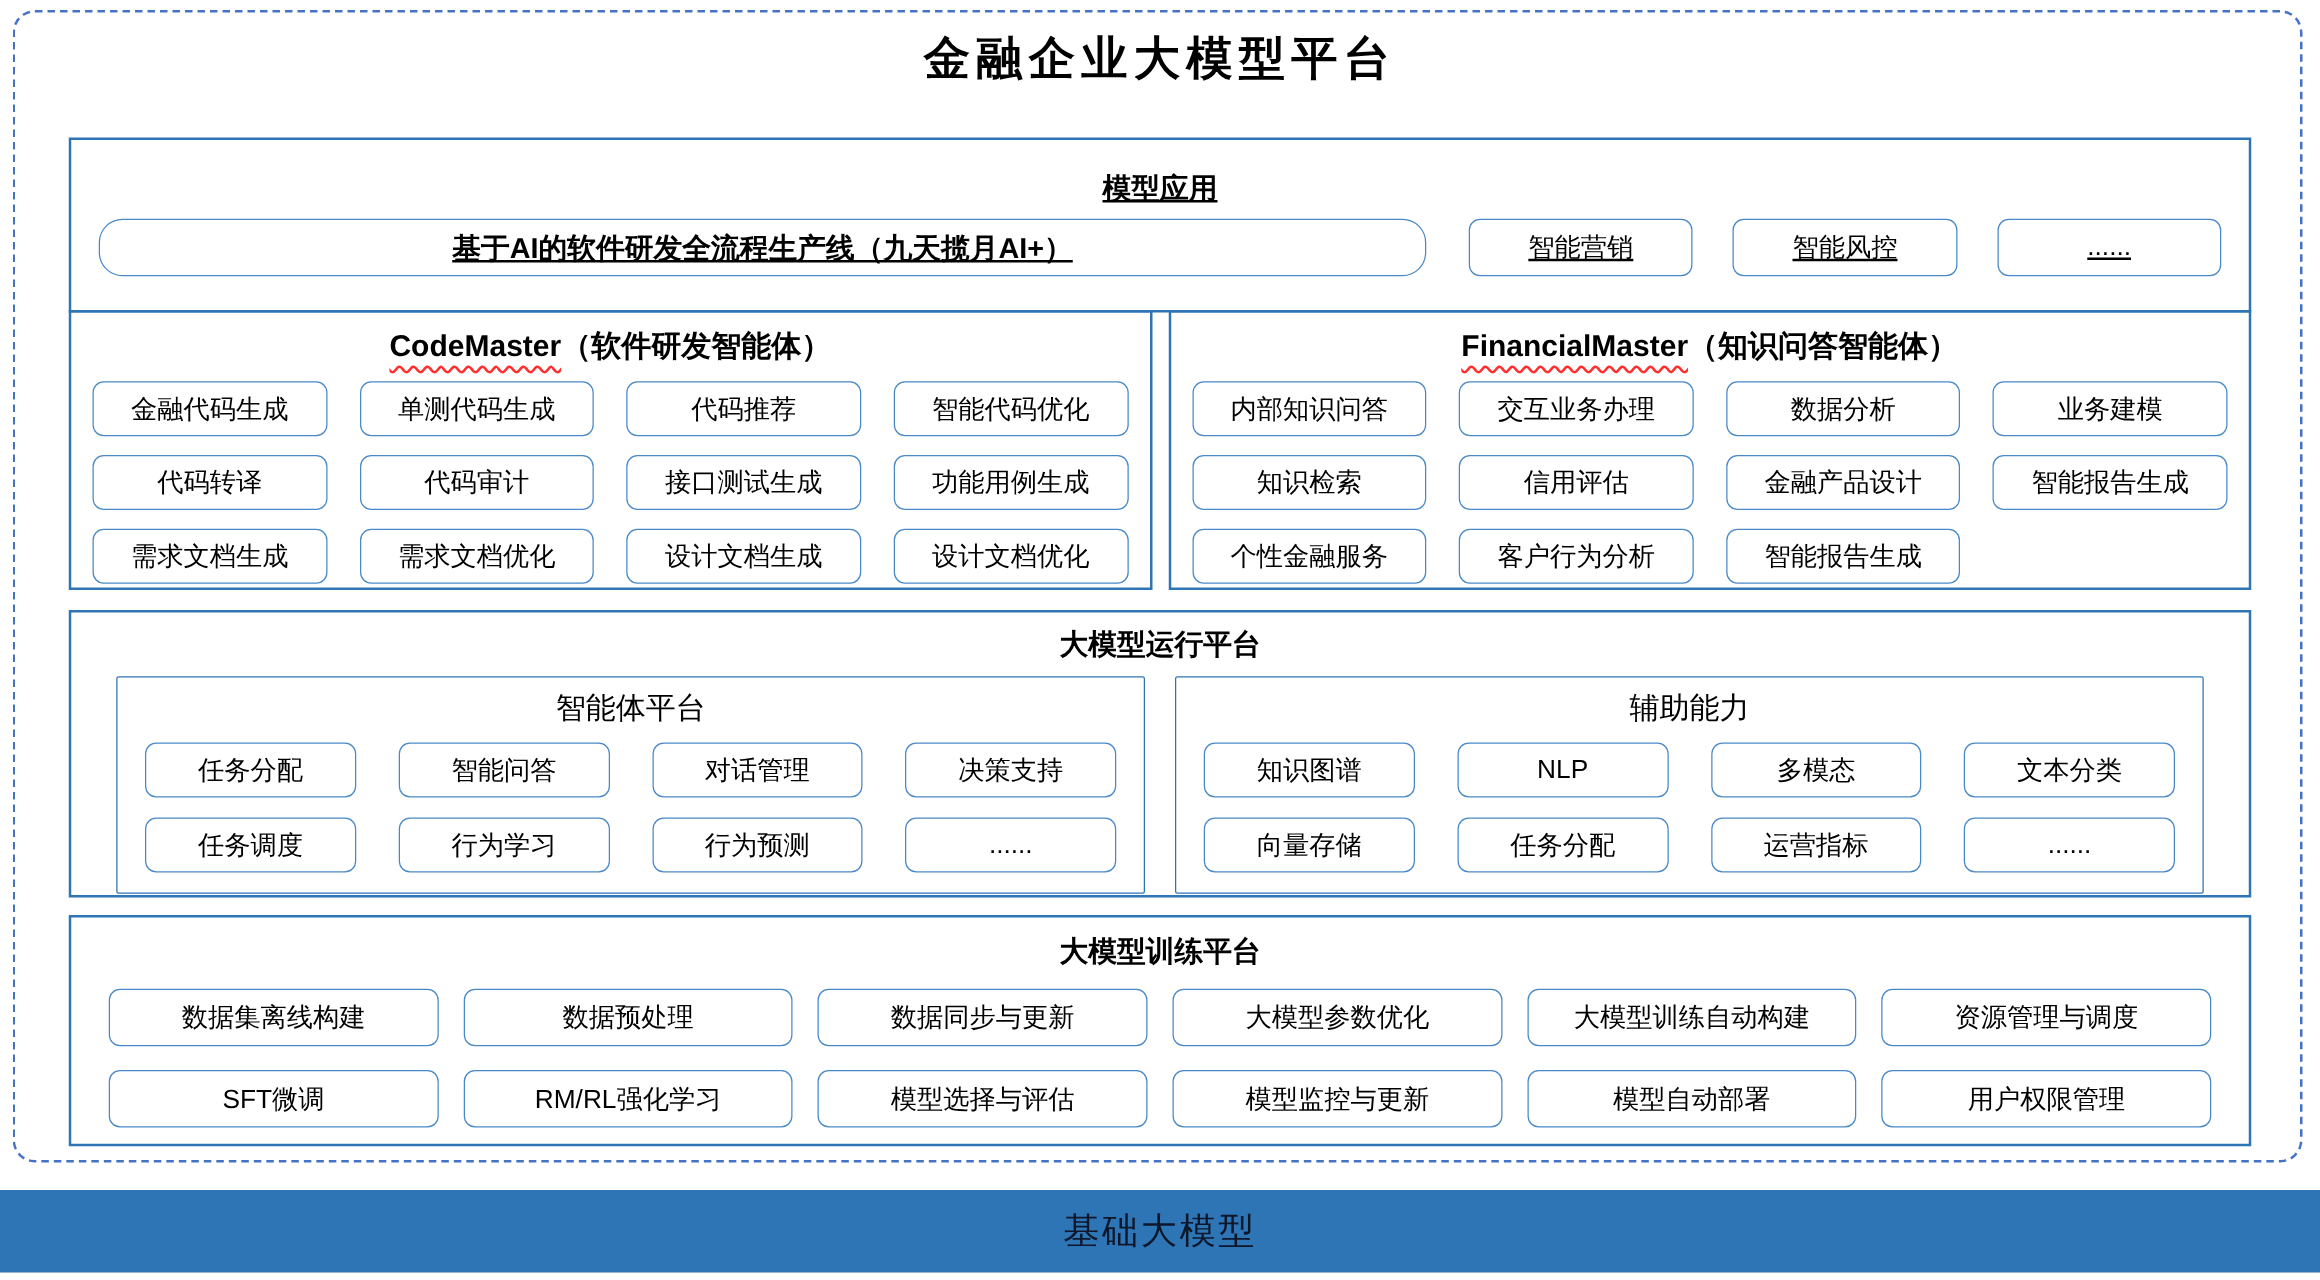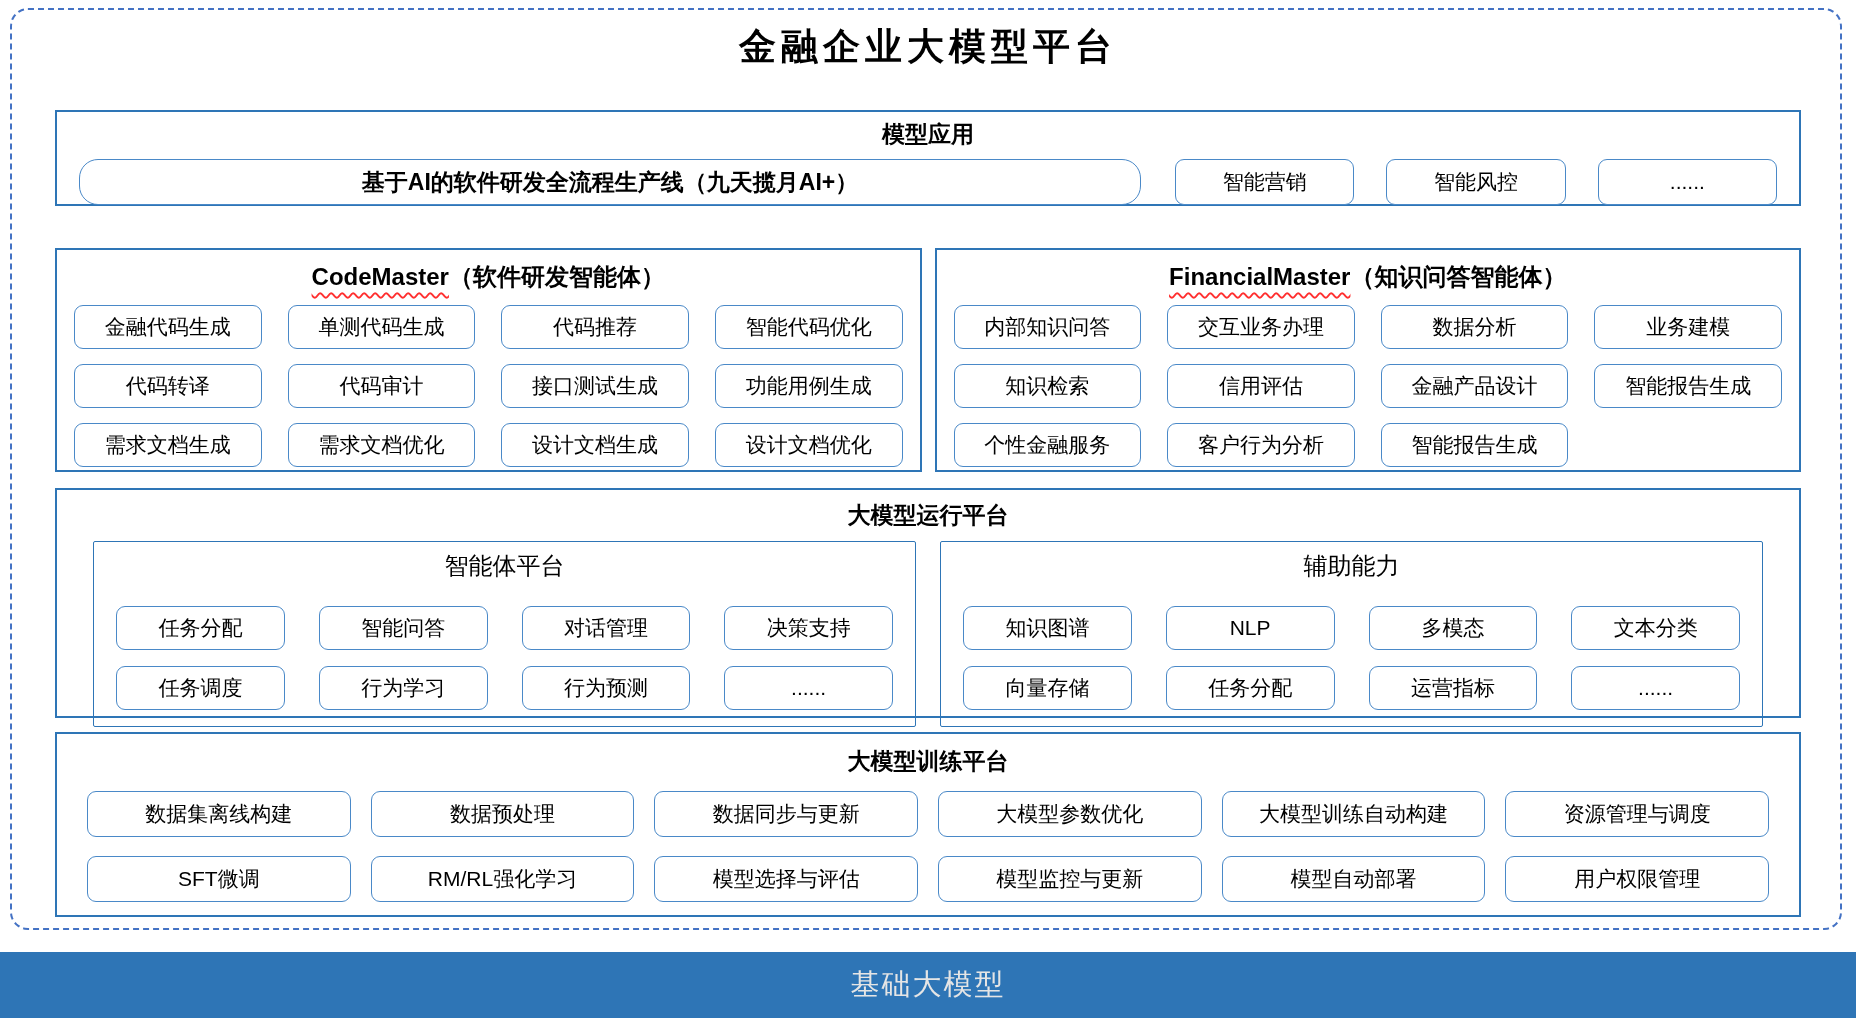--- a/index.html
+++ b/index.html
@@ -22,51 +22,51 @@
 
   .section{position:absolute;border:2px solid var(--accent);background:#fff;}
   .sec-header{text-align:center;font-weight:700;font-size:23px;}
 
   
   .pill{border:1.5px solid var(--box-border);border-radius:9px;background:#fff;
     display:flex;align-items:center;justify-content:center;
     font-size:21px;height:44px;white-space:nowrap;overflow:hidden;}
 
   
-  #sec-app{left:55px;top:110px;width:1746px;height:96px;padding:7px 22px 0;}
+  #sec-app{left:55px;top:110px;width:1746px;height:140px;padding:23px 22px 0;text-decoration:underline;}
   .app-row{display:flex;gap:34px;margin-top:9px;}
   .pipeline-box{flex:0 0 1062px;border:1.5px solid var(--box-border);border-radius:19px;
     display:flex;align-items:center;justify-content:center;font-size:23px;font-weight:700;height:46px;}
   .app-items{display:flex;flex:1;gap:32px;}
   .app-items .pill{flex:1;height:46px;}
 
   
   .agents-wrap{position:absolute;left:55px;top:248px;width:1746px;height:224px;display:flex;gap:13px;}
   .agent-box{flex:1;border:2px solid var(--accent);padding:8px 17px 0;}
   .agent-header{text-align:center;font-size:24px;font-weight:700;margin:3px 0 12px;}
   .en-name{text-decoration-line:underline;text-decoration-style:wavy;
     text-decoration-color:var(--squiggle);text-decoration-thickness:2px;text-underline-offset:7px;}
   .grid-4x3{display:grid;grid-template-columns:repeat(4,1fr);column-gap:26px;row-gap:15px;}
 
   
   #sec-run{left:55px;top:488px;width:1746px;height:230px;padding:10px 36px 0;}
   .run-row{display:flex;gap:24px;margin-top:10px;}
   .sub-box{flex:1;border:1.5px solid var(--accent);border-radius:2px;padding:4px 22px 16px;}
-  .sub-header{text-align:center;font-size:24px;font-weight:400;margin:4px 0 24px;}
+  .sub-header{text-align:center;font-size:24px;font-weight:400;margin:4px 0 12px;}
   .grid-4x2{display:grid;grid-template-columns:repeat(4,1fr);column-gap:34px;row-gap:16px;}
 
   
   #sec-train{left:55px;top:732px;width:1746px;height:185px;padding:12px 30px 0;}
   .grid-6x2{display:grid;grid-template-columns:repeat(6,1fr);column-gap:20px;row-gap:19px;margin-top:14px;}
   .grid-6x2 .pill{height:46px;}
 
   
   .base-bar{position:absolute;left:0;top:952px;width:1856px;height:66px;
     background:var(--bar-bg);display:flex;align-items:center;justify-content:center;}
-  .base-bar-label{color:#e5e5e5;font-size:29px;letter-spacing:2px;}
+  .base-bar-label{color:#0f172a;font-size:29px;letter-spacing:2px;}
 </style>
 </head>
 <body>
 
 <div id="canvas">
 
   <div class="outer-dashed"></div>
 
   <div class="main-title">金融企业大模型平台</div>
 

